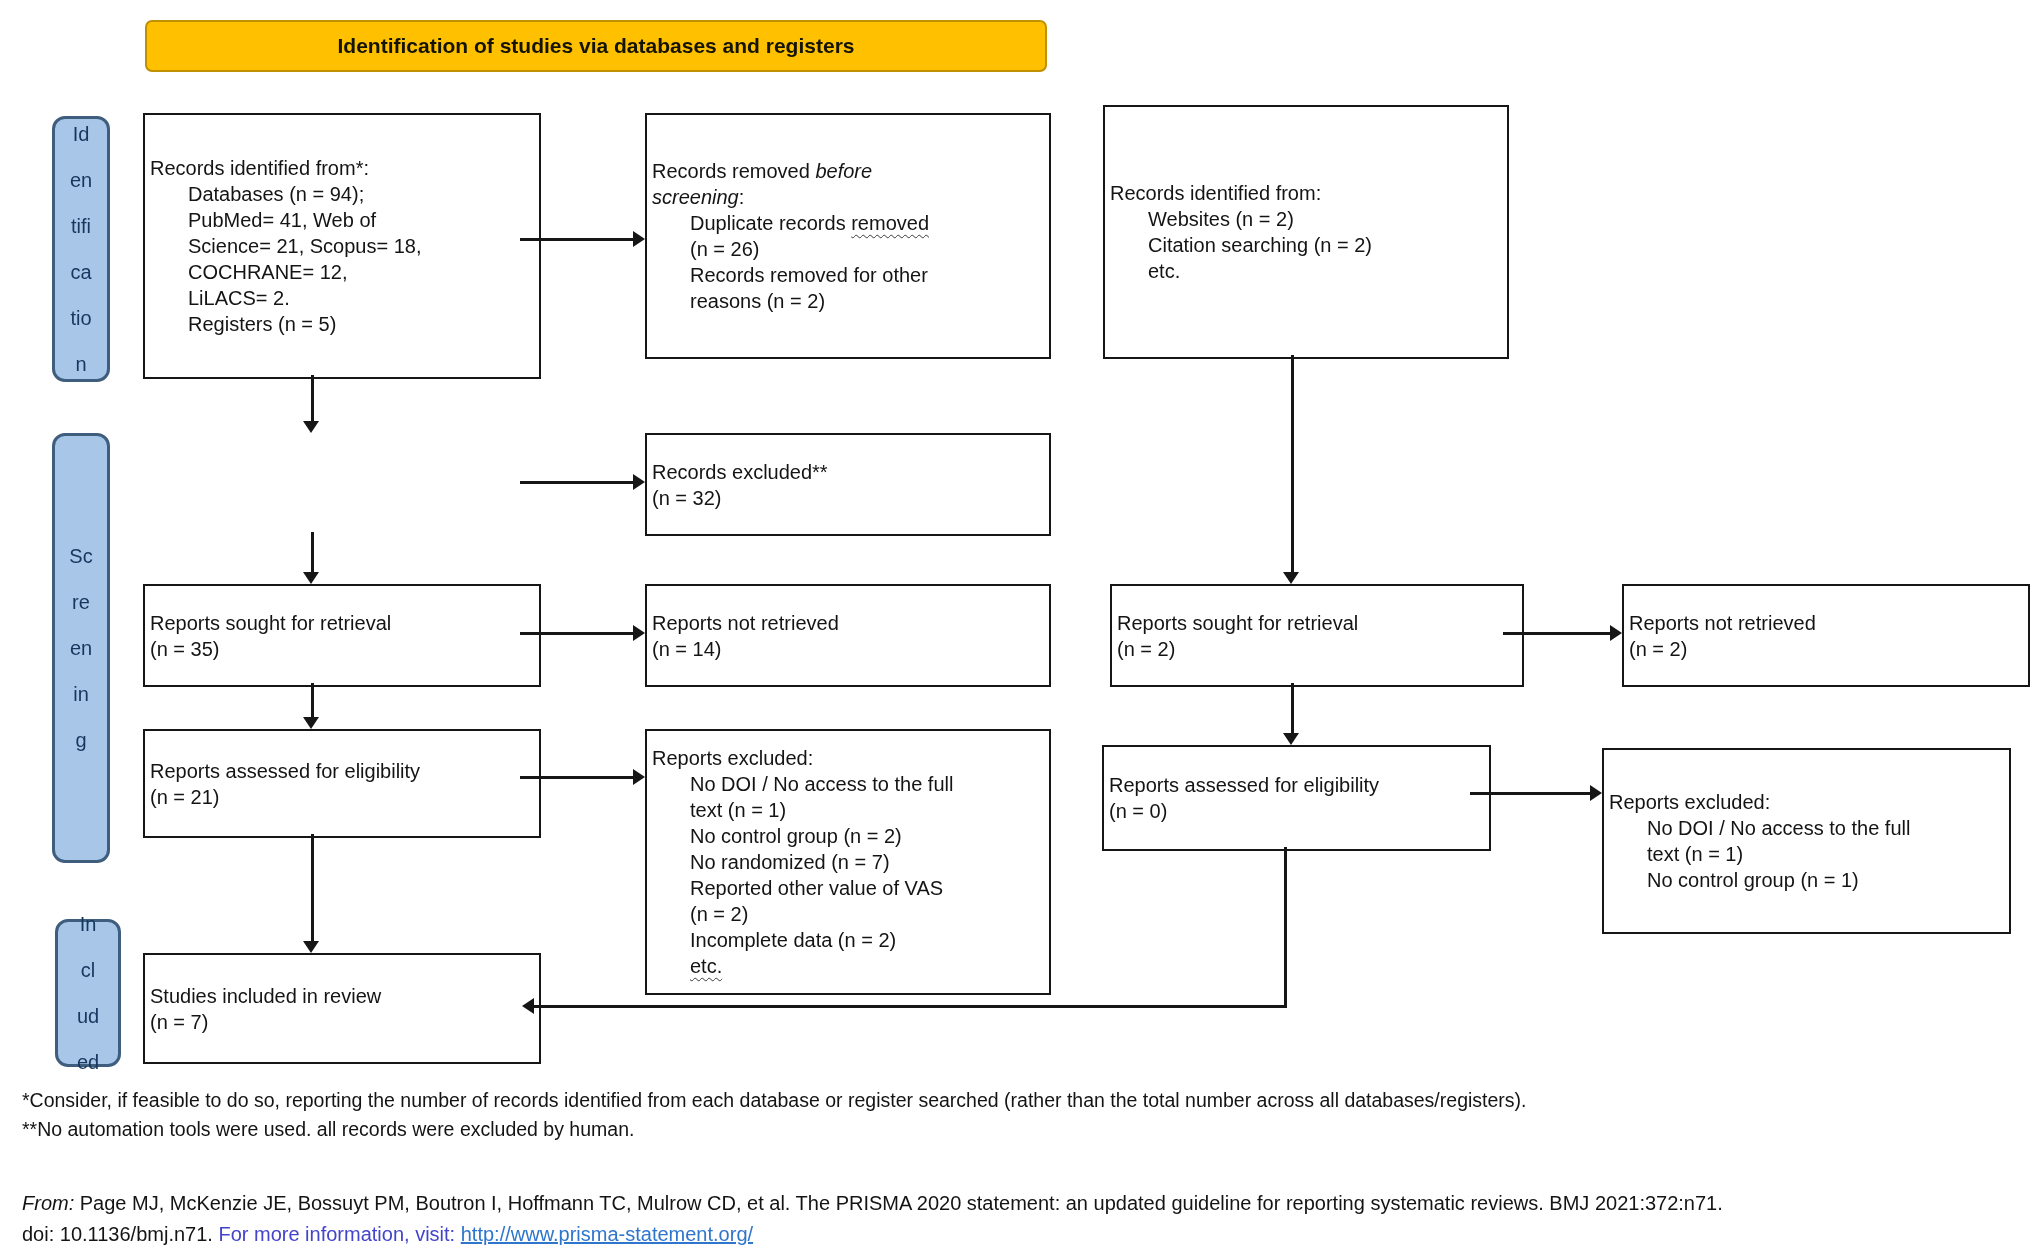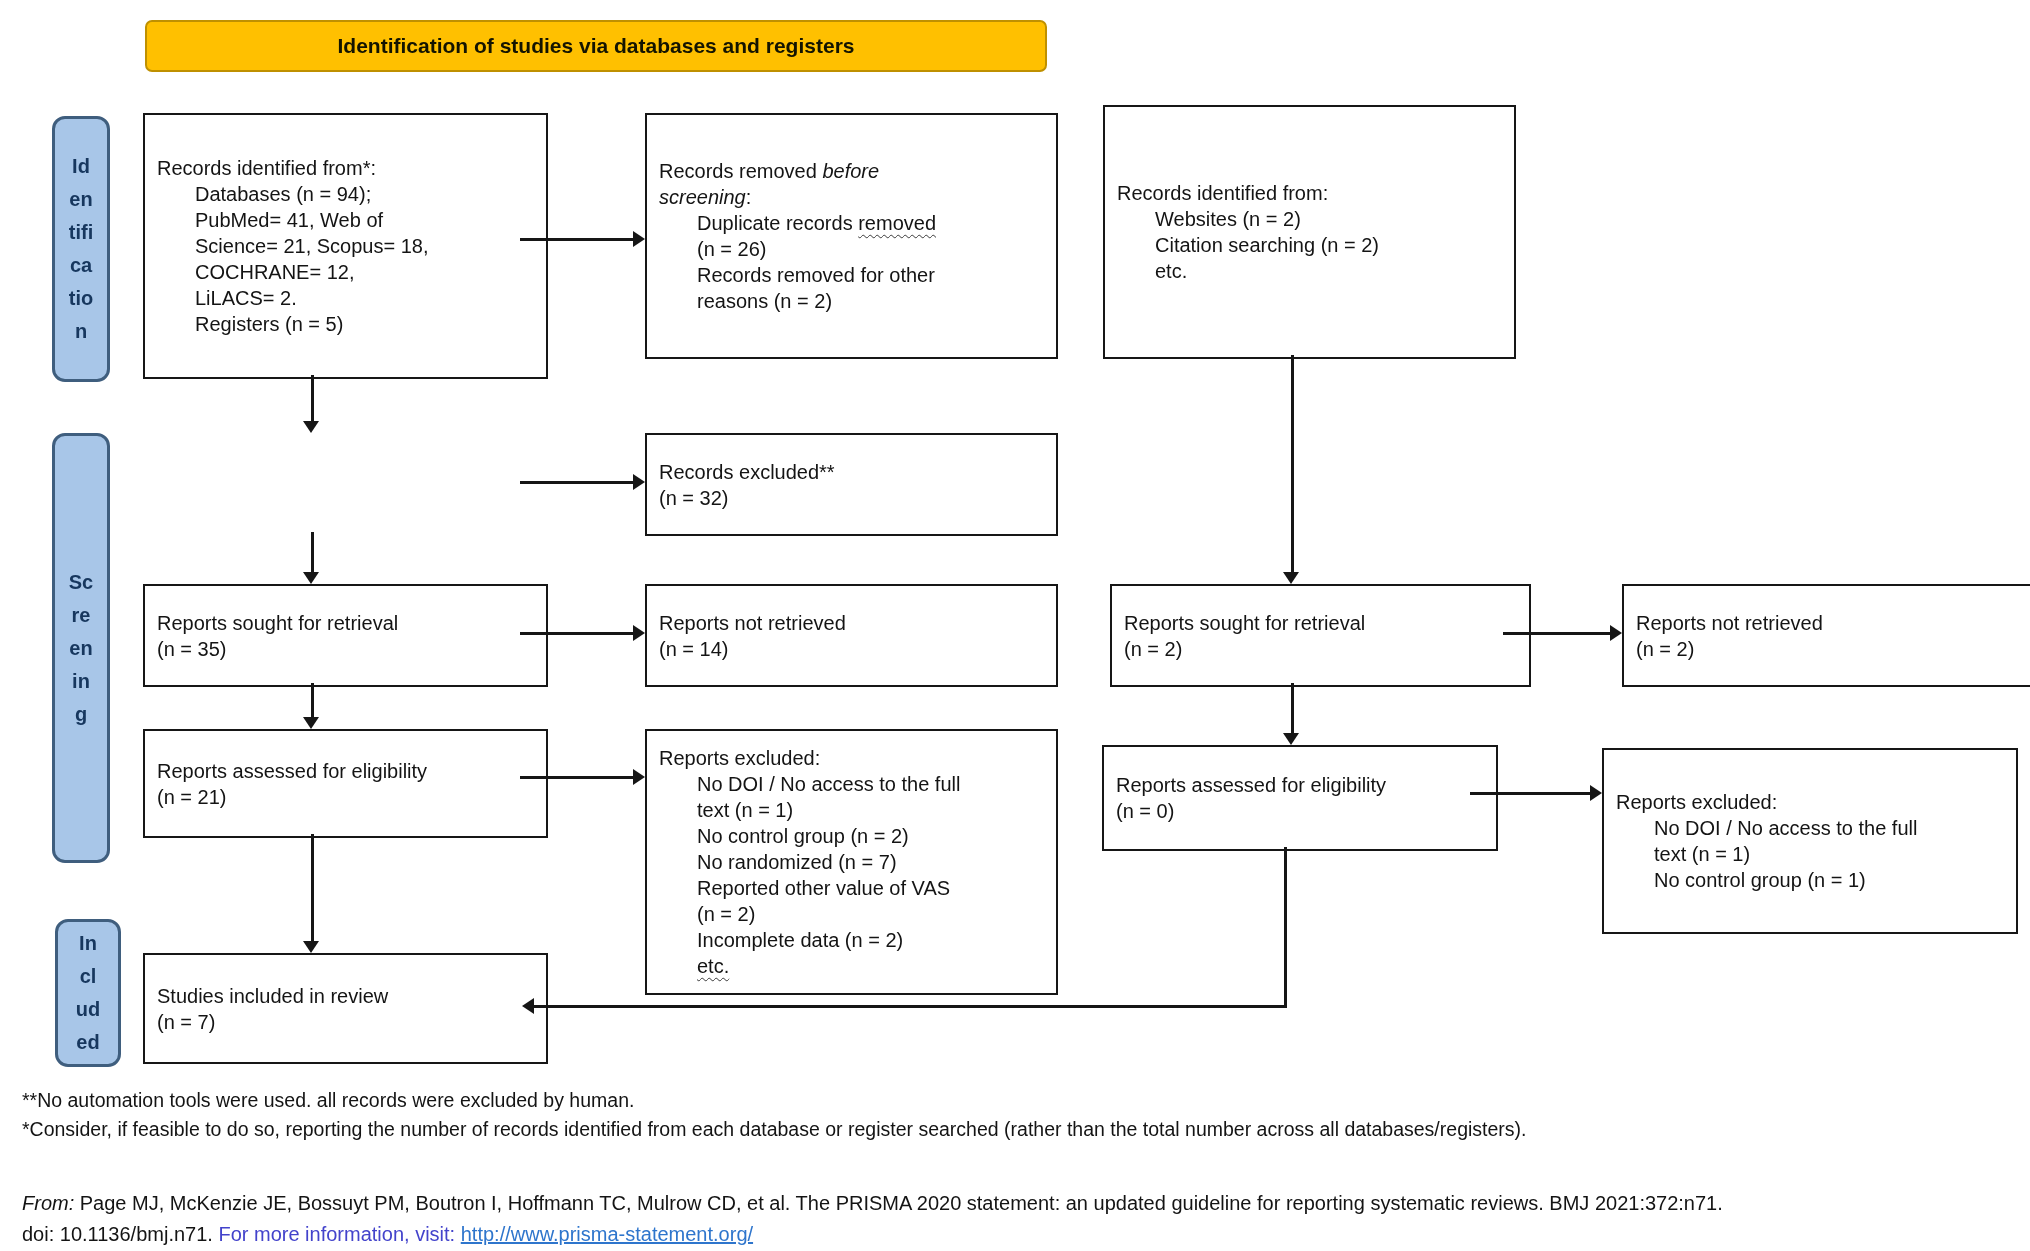--- a/index.html
+++ b/index.html
@@ -9,27 +9,27 @@
     overflow:hidden;
   }
   .title { position:absolute; left:22px; top:4px; font-size:23px; font-weight:bold; color:#595959; letter-spacing:0.2px; }
   .header {
     position:absolute; height:48px; background:#FFC000; border:2px solid #BF9000; border-radius:7px;
     display:flex; align-items:center; justify-content:center;
     font-size:21px; font-weight:bold; color:#141400;
   }
   .tab {
     position:absolute; background:#A8C6E8; border:3px solid #3F5E7E; border-radius:13px;
-    color:#17375E; font-weight:bold; font-size:20px; line-height:33px;
-    display:flex; flex-direction:column; justify-content:center; align-items:center; text-align:center;
+    color:#17375E; font-weight:normal; font-size:20px; line-height:33px;
+    display:flex; flex-direction:column; justify-content:center; align-items:center; text-align:center;gap:13px;
   }
   .box {
     position:absolute; background:#fff; border:2px solid #161616;
     display:flex; flex-direction:column; justify-content:center;
-    padding:0 12px 0 12px; font-size:20px; line-height:26px; color:#141414;
+    padding:0 12px 0 5px; font-size:20px; line-height:26px; color:#141414;
   }
   .box .ind { margin-left:38px; }
   .it { font-style:italic;margin-top:33px; }
   .wavy { text-decoration:underline wavy #3a3a3a 1px; text-underline-offset:4px; }
   .vline { position:absolute; width:3px; background:#161616; }
   .hline { position:absolute; height:3px; background:#161616; }
   .ah-d { position:absolute; width:0; height:0; border-left:8px solid transparent; border-right:8px solid transparent; border-top:12px solid #161616; }
   .ah-r { position:absolute; width:0; height:0; border-top:8px solid transparent; border-bottom:8px solid transparent; border-left:12px solid #161616; }
   .ah-l { position:absolute; width:0; height:0; border-top:8px solid transparent; border-bottom:8px solid transparent; border-right:12px solid #161616; }
   .footnotes { position:absolute; left:22px; top:1086px; font-size:19.5px; line-height:29px; color:#141414; }
@@ -178,22 +178,22 @@
   <div class="ah-d" style="left:1283px; top:733px;"></div>
 
   <div class="hline" style="left:1470px; top:792px; width:120px;"></div>
   <div class="ah-r" style="left:1590px; top:785px;"></div>
 
   <div class="vline" style="left:1284px; top:847px; height:161px;"></div>
   <div class="hline" style="left:534px; top:1005px; width:752px;"></div>
   <div class="ah-l" style="left:522px; top:998px;"></div>
 
   <div class="footnotes">
+      <div class="line"><span>*Consider, if feasible to do so, reporting the number of records identified from each database or register searched (rather than the total number across all databases/registers).</span></div>
       <div class="line"><span>**No automation tools were used. all records were excluded by human.</span></div>
-      <div class="line"><span>*Consider, if feasible to do so, reporting the number of records identified from each database or register searched (rather than the total number across all databases/registers).</span></div>
     </div>
 
   <div class="citation">
     <div>
         <div class="line"><span class="it">From:</span><span>  Page MJ, McKenzie JE, Bossuyt PM, Boutron I, Hoffmann TC, Mulrow CD, et al. The PRISMA 2020 statement: an updated guideline for reporting systematic reviews. BMJ 2021:372:n71.</span></div>
       </div>
     <div>
         <div class="line"><span>doi: 10.1136/bmj.n71. </span><span class="c-blue">For more information, visit: </span><span class="c-link">http://www.prisma-statement.org/</span></div>
       </div>
   </div>

